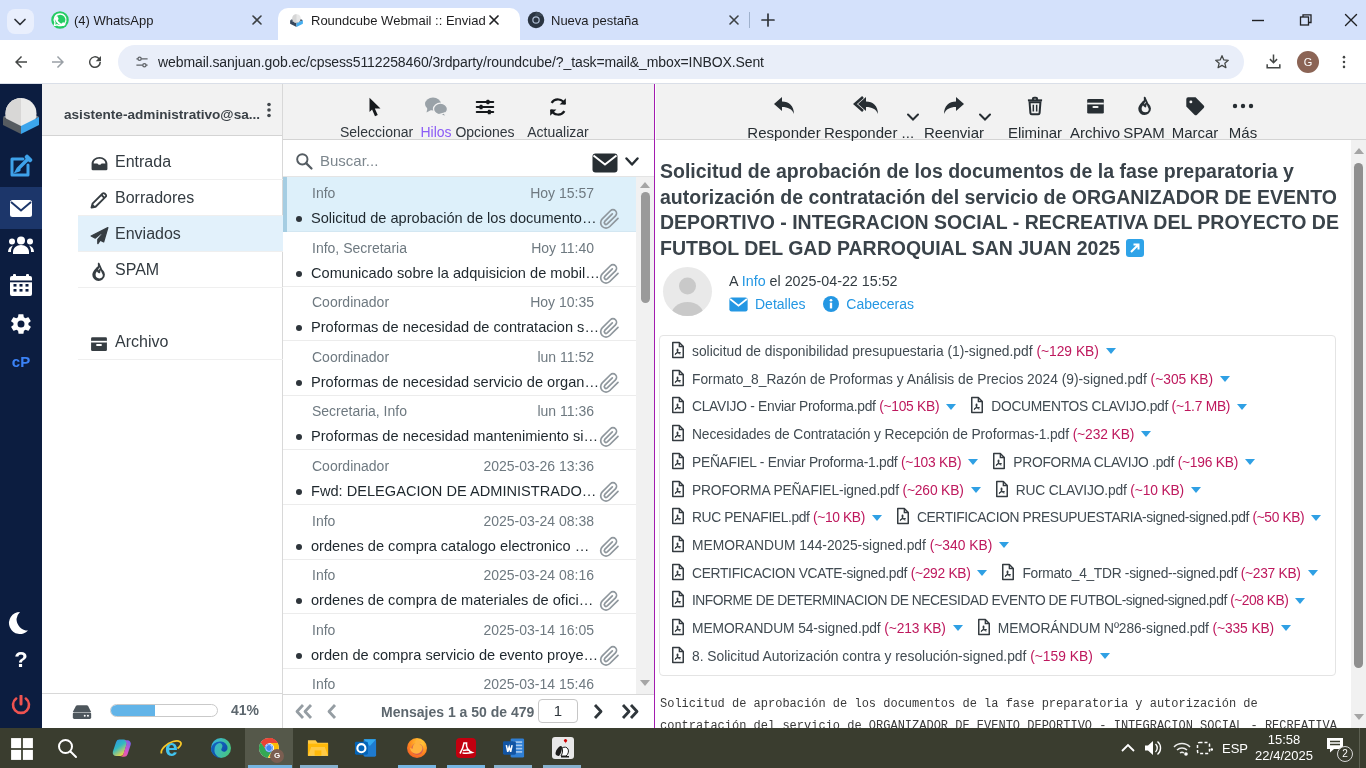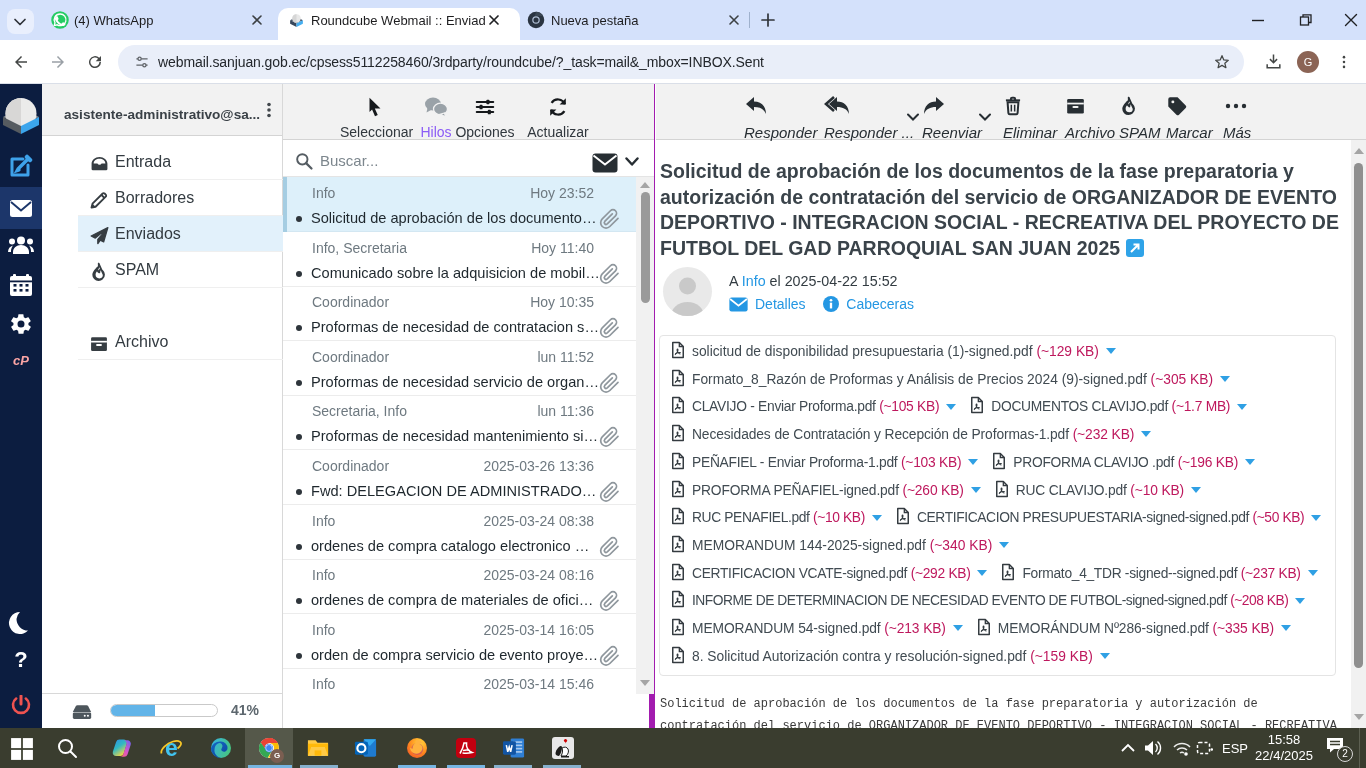--- a/index.html
+++ b/index.html
@@ -51,21 +51,21 @@
   .msubj { position:absolute; left:28px; top:33px; width:289px; font-size:14.6px; color:#1e272d; white-space:nowrap; overflow:hidden; text-overflow:ellipsis; }
   .mdot { position:absolute; left:13px; top:39px; width:6px; height:6px; border-radius:50%; background:#2e353b; }
   .mclip { position:absolute; right:16px; top:31px; }
   #selbar { left:0; top:93px; width:4px; height:55px; background:#a5cde2; }
   #listpager { left:0; top:610px; width:371px; height:34px; background:#fff; border-top:1px solid #d8d8d8; }
   #pagetxt { left:98px; top:9px; width:120px; text-align:center; font-size:14px; font-weight:bold; color:#5d676e; white-space:nowrap; }
   #pagebox { left:255px; top:4px; width:40px; height:24px; border:1px solid #c6c6c6; border-radius:4px; background:#fff; text-align:center; font-size:15px; color:#30373d; line-height:22px; }
 
   #msgpane { left:656px; top:0; width:710px; height:644px; background:#fff; }
   #msg-head { left:0; top:0; width:710px; height:56px; background:#f2f2f2; border-bottom:1px solid #d4d4d4; }
-  .mtool { position:absolute; top:11px; text-align:left;font-style:italic; }
+  .mtool { position:absolute; top:11px; text-align:center; }
   .mtool .lab { display:block; margin-top:3px; font-size:15px; color:#272e33; white-space:nowrap; }
   #title { left:4px; top:75px; width:710px; font-size:19.5px; font-weight:bold; color:#3a434a; line-height:25.6px; letter-spacing:0px; }
   #avatar { left:7px; top:183px; width:49px; height:49px; border-radius:50%; background:#e9e9e9; overflow:hidden; }
   #fromline { left:73px; top:189px; font-size:14.3px; color:#333c42; }
   #detline { left:73px; top:212px; height:20px; font-size:14px; color:#2497e3; }
   .blue { color:#2497e3; }
   #attbox { left:3px; top:251px; width:677px; height:341px; border:1px solid #e4e4e4; border-radius:4px; }
   .att-line { position:absolute; left:11px; height:27.7px; white-space:nowrap; font-size:13.8px; color:#414b52; line-height:27.7px; }
   .att-size { color:#be185d; }
   .att-caret { display:inline-block; width:0; height:0; border-left:5px solid transparent; border-right:5px solid transparent; border-top:6px solid #2fa0e4; margin:0 1px 2px 7px; vertical-align:middle; }
@@ -251,21 +251,21 @@
             <rect x="9.5" y="15" width="3" height="2.6"></rect>
             <rect x="15.5" y="15" width="3" height="2.6"></rect>
           </g>
         </g>
       </svg>
 
       <svg class="sbi" style="top:228px;" width="42" height="24" viewBox="0 0 24 24" preserveAspectRatio="xMidYMid meet">
         <path transform="translate(0,0)" d="M19.4 13c0-.3.1-.6.1-1s0-.7-.1-1l2.1-1.6c.2-.2.2-.4.1-.6l-2-3.4c-.1-.2-.4-.3-.6-.2l-2.5 1a7 7 0 0 0-1.7-1L14.4 2.6c0-.2-.2-.4-.5-.4h-4c-.2 0-.4.2-.5.4l-.4 2.6c-.6.3-1.2.6-1.7 1l-2.5-1c-.2-.1-.5 0-.6.2l-2 3.4c-.1.2-.1.5.1.6L4.5 11c0 .3-.1.6-.1 1s0 .7.1 1l-2.1 1.6c-.2.2-.2.4-.1.6l2 3.4c.1.2.4.3.6.2l2.5-1c.5.4 1.1.7 1.7 1l.4 2.6c0 .2.2.4.5.4h4c.2 0 .4-.2.5-.4l.4-2.6c.6-.3 1.2-.6 1.7-1l2.5 1c.2.1.5 0 .6-.2l2-3.4c.1-.2.1-.5-.1-.6L19.4 13zM12 15.5A3.5 3.5 0 1 1 12 8.5a3.5 3.5 0 0 1 0 7z" fill="#fff"></path>
       </svg>
 
-      <div class="sbi" style="top:269px; font-size:13px; font-weight:bold; color:#fca5a5; font-style:italic;">cP</div>
+      <div class="sbi" style="top:269px; font-size:15px; font-weight:bold; color:#3b82f6; ">cP</div>
 
       <svg class="sbi" style="top:527px;" width="42" height="24" viewBox="0 0 42 24">
         <path d="M24 1a11 11 0 1 0 8 18.5A11.5 11.5 0 0 1 20.5 8 11.4 11.4 0 0 1 24 1z" fill="#fff" transform="translate(-4,0)"></path>
       </svg>
 
       <div class="sbi" style="top:563px; font-size:22px; font-weight:bold; color:#fff;">?</div>
 
       <svg class="sbi" style="top:611px;" width="42" height="22" viewBox="0 0 42 22">
         <g transform="translate(10,0)" stroke="#ef5350" fill="none" stroke-linecap="round">
           <path d="M11 1 V9" stroke-width="3"></path>
@@ -380,21 +380,21 @@
           <path d="M1.5 2.5 L13 11.5 L24.5 2.5" fill="none" stroke="#fff" stroke-width="2"></path>
         </svg>
         <svg class="abs" style="left:342px; top:16px;" width="14" height="12" viewBox="0 0 14 12">
           <path d="M1.5 2.5 L7 8.5 L12.5 2.5" fill="none" stroke="#272e33" stroke-width="2.4" stroke-linecap="round" stroke-linejoin="round"></path>
         </svg>
       </div>
 
       <div id="msgrows" class="abs">
         <div class="mrow" style="top:0; background:#ddf0fa; border-bottom:1px solid #d3e7f2;">
           <span class="msender">Info</span>
-          <span class="mdate">Hoy 23:52</span>
+          <span class="mdate">Hoy 15:57</span>
           <span class="mdot"></span>
           <span class="msubj">Solicitud de aprobación de los documentos más texto que sigue aquí</span>
           <span class="mclip"><svg width="21" height="21" viewBox="0 0 22 22">
               <path d="M19.9 10.3l-8.58 8.58a5.6 5.6 0 0 1-7.92-7.92l8.58-8.58a3.73 3.73 0 0 1 5.28 5.28l-8.59 8.58a1.87 1.87 0 0 1-2.64-2.64l7.93-7.92" fill="none" stroke="#8f979d" stroke-width="1.8" stroke-linecap="round" transform="translate(0,0.5)"></path>
             </svg></span>
         </div>
         <div class="mrow" style="top:54.6px;">
           <span class="msender">Info, Secretaria</span>
           <span class="mdate">Hoy 11:40</span>
           <span class="mdot"></span>
@@ -469,20 +469,36 @@
         <div class="mrow" style="top:491.4px;">
           <span class="msender">Info</span>
           <span class="mdate">2025-03-14 15:46</span>
         </div>
       </div>
       <div id="selbar" class="abs"></div>
       <div id="ls-scroll" class="abs">
         <div class="sb-arrow sb-up" style="left:4px; top:5px;"></div>
         <div id="ls-thumb" class="abs"></div>
         <div class="sb-arrow sb-down" style="left:4px; top:503px;"></div>
+      </div>
+      <div id="listpager" class="abs">
+        <svg class="abs" style="left:10px; top:8px;" width="22" height="17" viewBox="0 0 22 17">
+          <path d="M10 2 L4 8.5 L10 15 M18 2 L12 8.5 L18 15" fill="none" stroke="#959da3" stroke-width="2.8" stroke-linejoin="round"></path>
+        </svg>
+        <svg class="abs" style="left:42px; top:8px;" width="14" height="17" viewBox="0 0 14 17">
+          <path d="M10 2 L4 8.5 L10 15" fill="none" stroke="#959da3" stroke-width="2.8" stroke-linejoin="round"></path>
+        </svg>
+        <div id="pagetxt" class="abs">Mensajes 1 a 50 de 479</div>
+        <div id="pagebox" class="abs">1</div>
+        <svg class="abs" style="left:308px; top:8px;" width="14" height="17" viewBox="0 0 14 17">
+          <path d="M4 2 L10 8.5 L4 15" fill="none" stroke="#2f363b" stroke-width="2.8" stroke-linejoin="round"></path>
+        </svg>
+        <svg class="abs" style="left:336px; top:8px;" width="22" height="17" viewBox="0 0 22 17">
+          <path d="M4 2 L10 8.5 L4 15 M12 2 L18 8.5 L12 15" fill="none" stroke="#2f363b" stroke-width="2.8" stroke-linejoin="round"></path>
+        </svg>
       </div>
     </div>
 
     <div id="msgpane" class="abs">
       <div id="msg-head" class="abs"></div>
       <div class="mtool" style="left:88px; width:80px;">
         <svg width="24" height="22" viewBox="0 0 24 22">
           <path d="M10 2 L2 9 L10 16 V12 C16 12 20 14 22 19 C22 11 17 6.5 10 6.5z" fill="#272e33"></path>
         </svg>
         <span class="lab">Responder</span></div>

